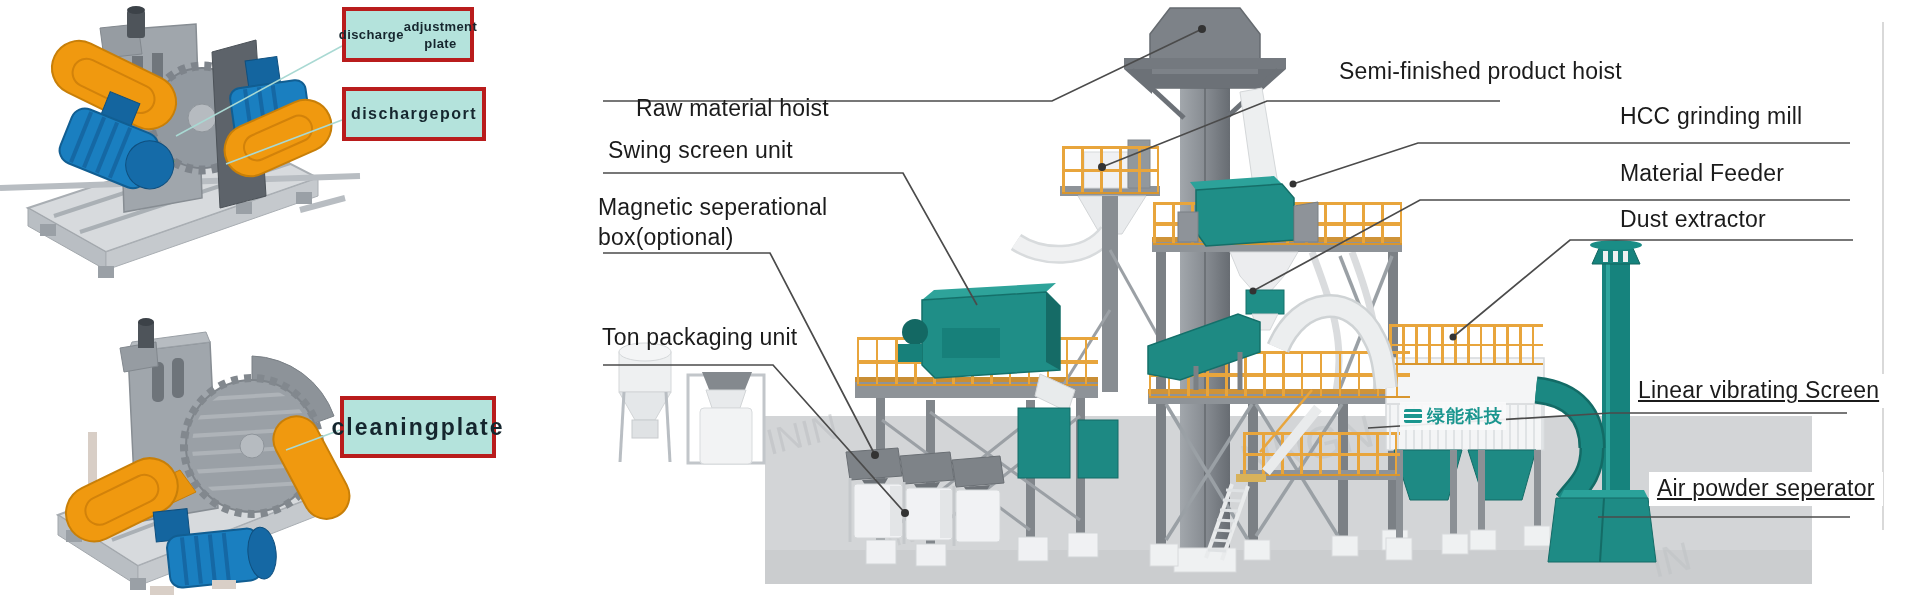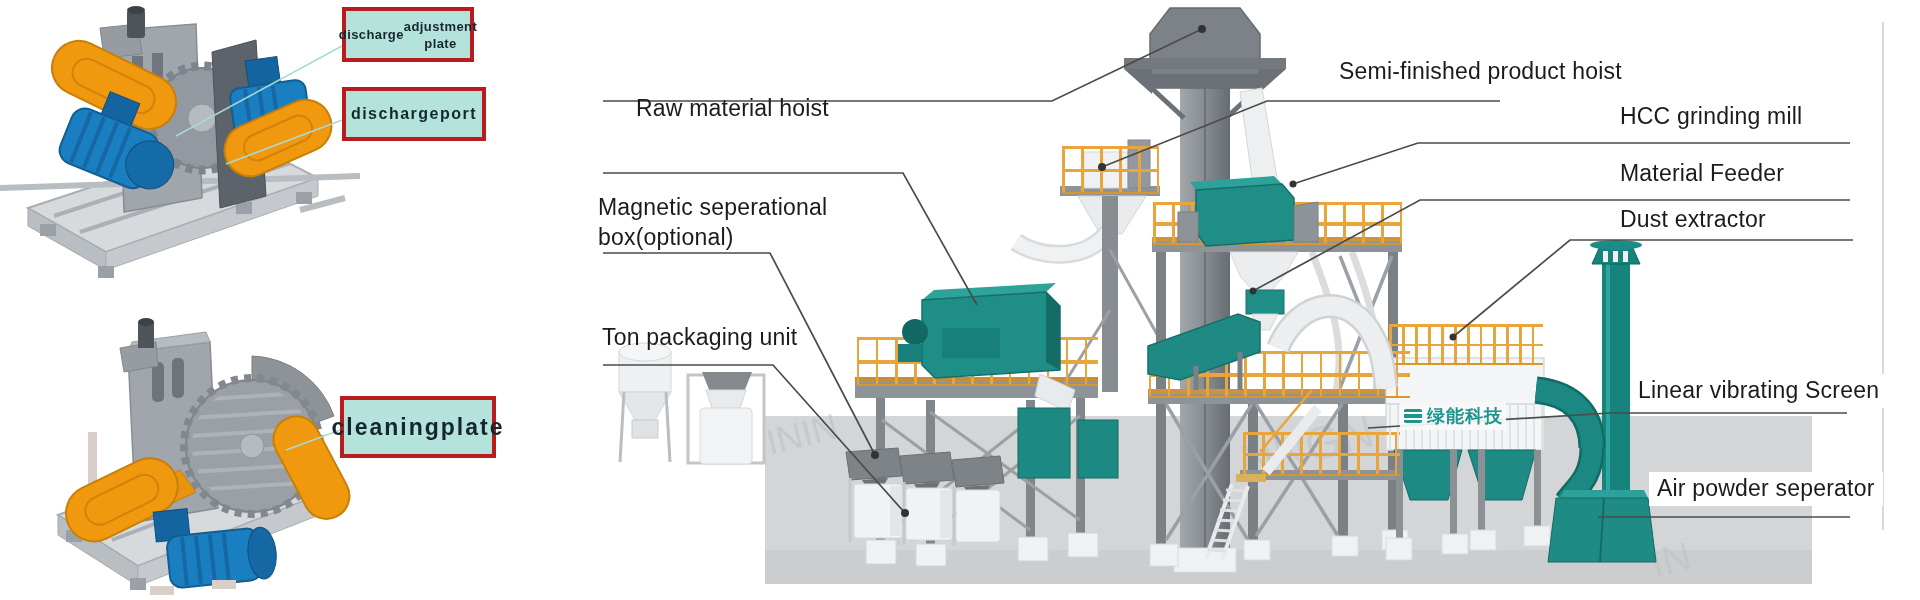--- a/index.html
+++ b/index.html
@@ -1,20 +1,20 @@
 <!DOCTYPE html>
 <html><head>
 <meta charset="utf-8">
 <style>
   html,body{margin:0;padding:0;background:#ffffff;}
   #stage{position:relative;width:1920px;height:600px;background:#ffffff;overflow:hidden;
          font-family:"Liberation Sans",sans-serif;}
   #stage svg{position:absolute;left:0;top:0;}
   .lbl{position:absolute;font-size:23px;color:#1b1b1b;white-space:nowrap;letter-spacing:.2px;line-height:27px;}
-  .lbl.boxed{background:#ffffff;padding:3px 8px 4px;}
+  .lbl.boxed{background:#ffffff;padding:3px 8px 4px;text-decoration:underline;}
   .lbl-center{text-align:left;}
   .tag{position:absolute;background:#b4e3dc;border:4px solid #b91c1c;color:#15262e;
        display:flex;flex-direction:row;align-items:center;justify-content:center;
        font-weight:bold;text-align:center;}
   .tag1{left:342px;top:7px;width:124px;height:47px;font-size:13px;line-height:17px;letter-spacing:.4px;}
   .tag2{left:342px;top:87px;width:136px;height:46px;font-size:16px;line-height:20px;letter-spacing:1.5px;}
   .tag3{left:340px;top:396px;width:148px;height:54px;font-size:23px;line-height:22px;letter-spacing:2px;}
   .rail{position:absolute;
         background-image:repeating-linear-gradient(to right,#e8a53c 0 2.5px,transparent 2.5px 19px),
                          linear-gradient(transparent 0 46%,#e8a53c 46% 54%,transparent 54%);
@@ -416,20 +416,21 @@
   <div class="tag tag2">
     <span>discharge</span>
     <span>port</span>
   </div>
   <div class="tag tag3">
     <span>cleaning</span>
     <span>plate</span>
   </div>
 
   <div class="lbl" style="left:636px;top:61px;margin-top:34px;">Raw material hoist</div>
+  <div class="lbl" style="left:608px;top:137px;">Swing screen unit</div>
   <div class="lbl lbl-center" style="left:598px;top:192px;width:272px;line-height:30px;">
     <div>Magnetic seperational</div>
     <div>box(optional)</div>
   </div>
   <div class="lbl" style="left:602px;top:324px;">Ton packaging unit</div>
   <div class="lbl" style="left:1339px;top:58px;">Semi-finished product hoist</div>
   <div class="lbl" style="left:1620px;top:103px;text-align:right;">HCC grinding mill</div>
   <div class="lbl" style="left:1620px;top:160px;">Material Feeder</div>
   <div class="lbl" style="left:1620px;top:206px;">Dust extractor</div>
   <div class="lbl boxed" style="left:1630px;top:374px;">Linear vibrating Screen</div>

